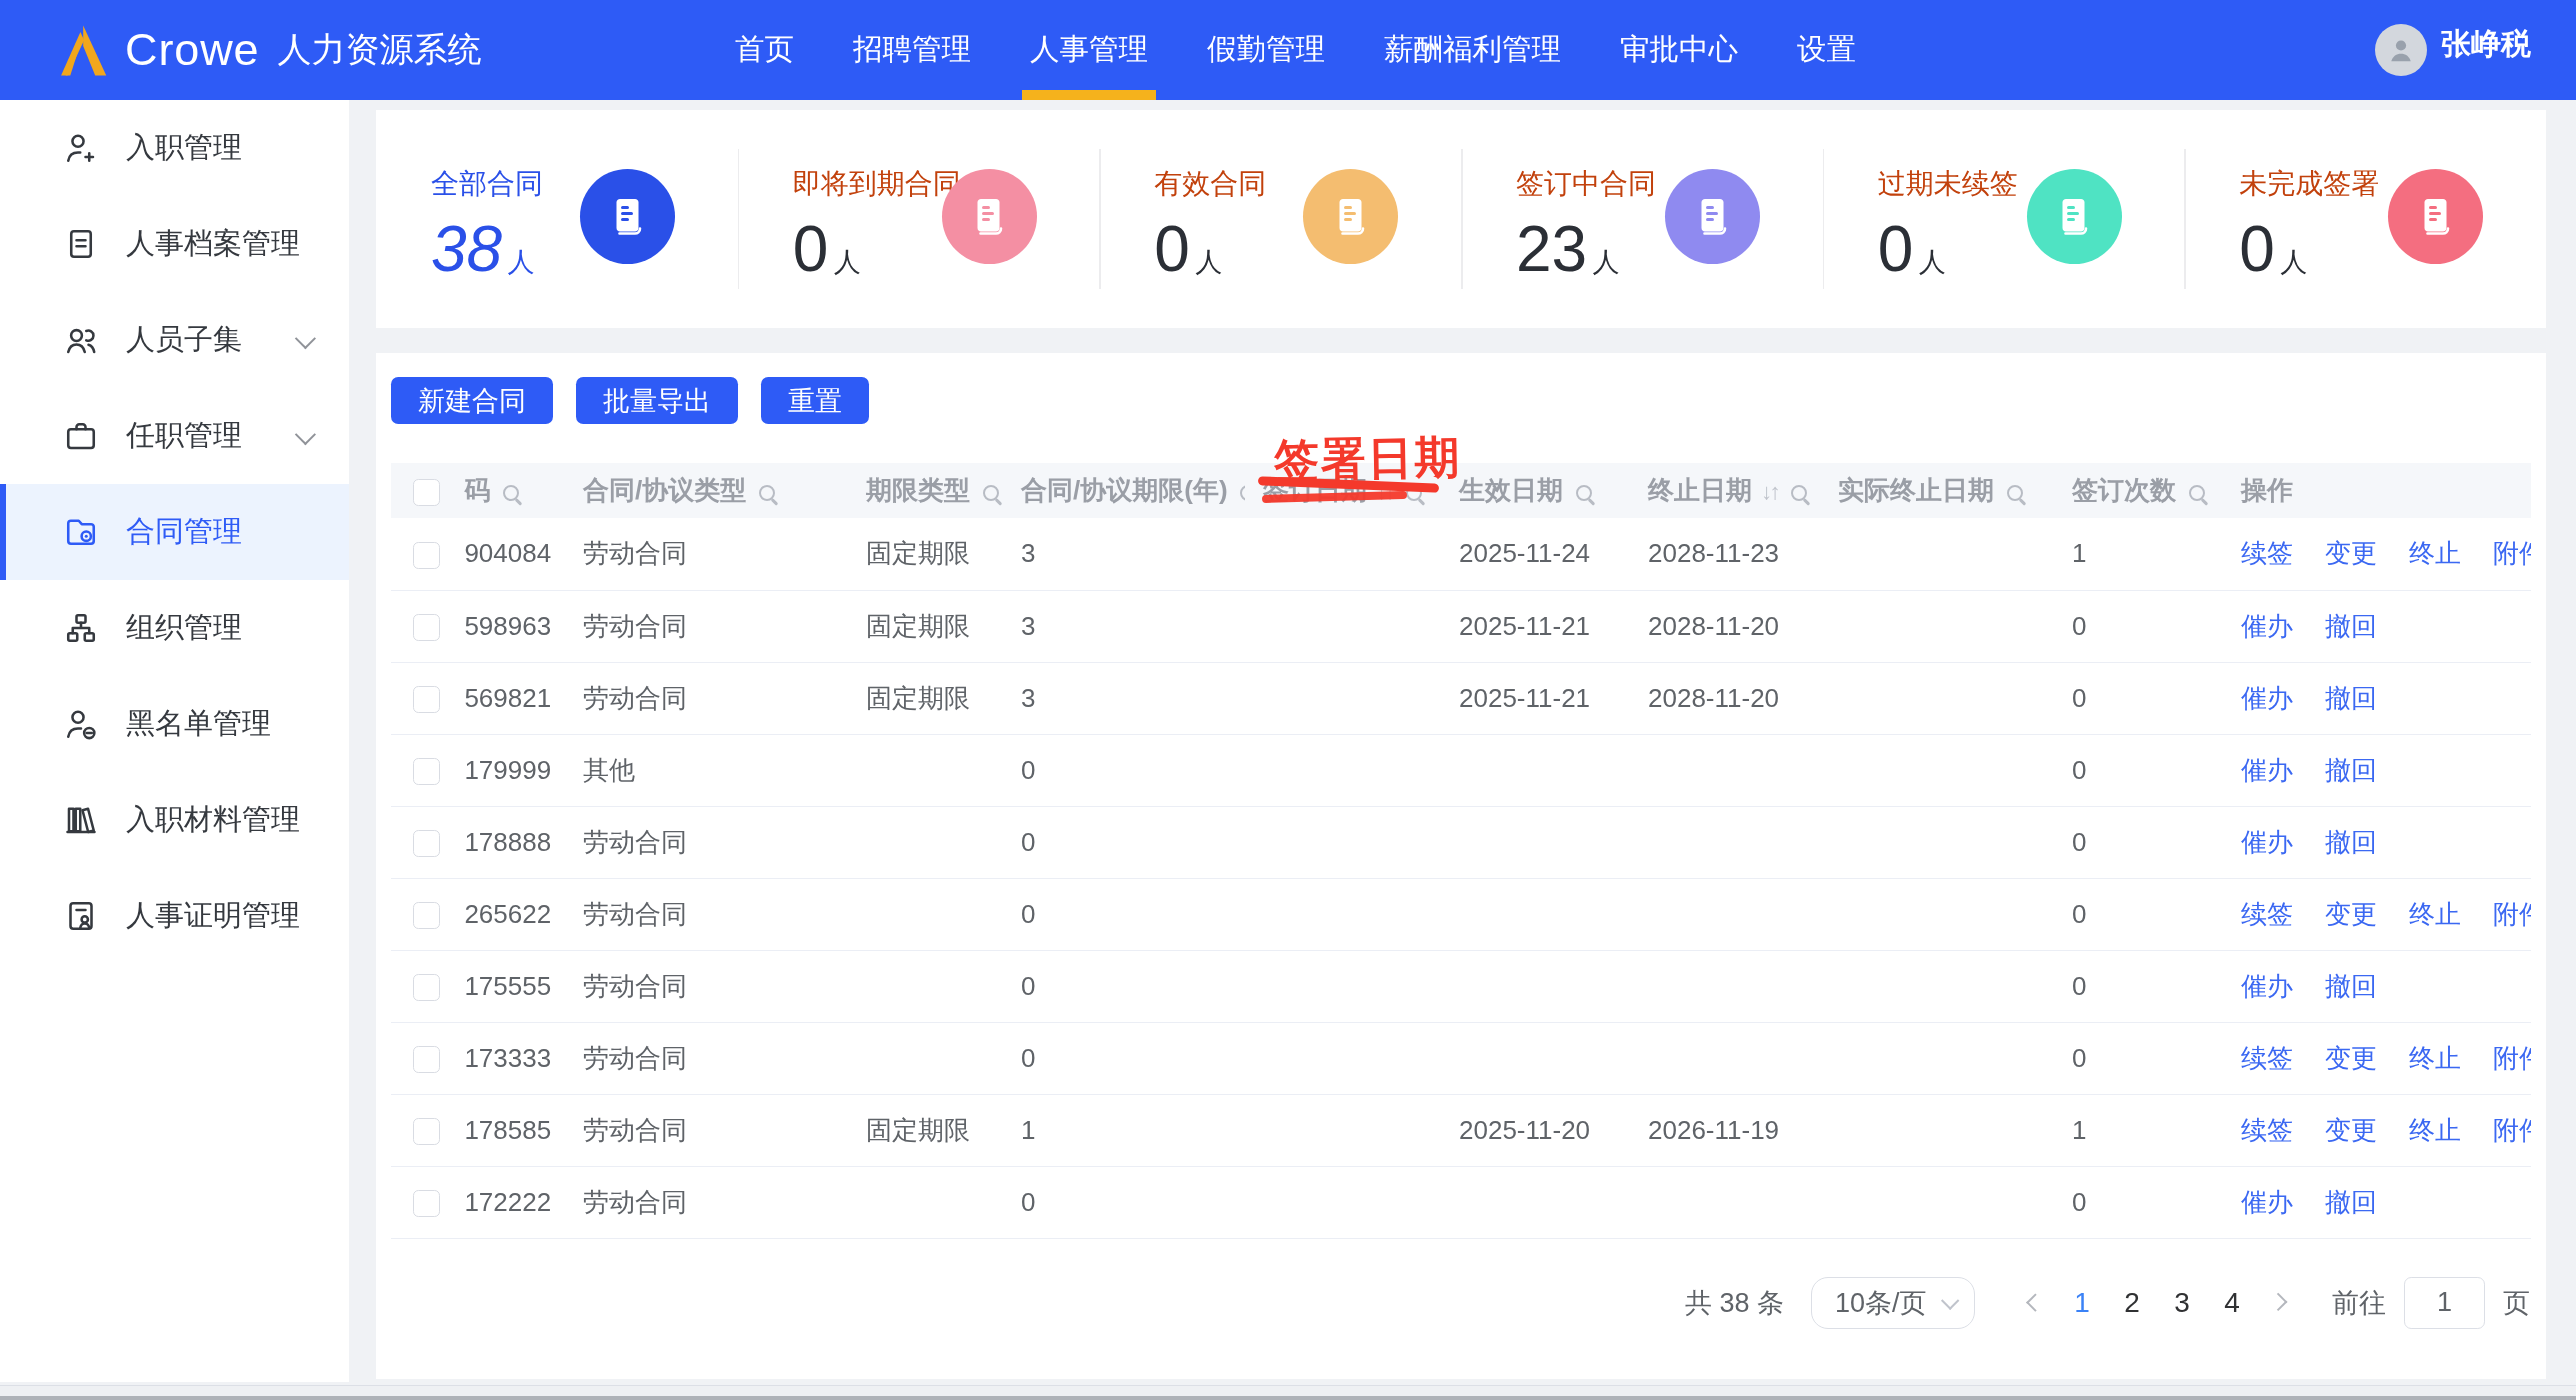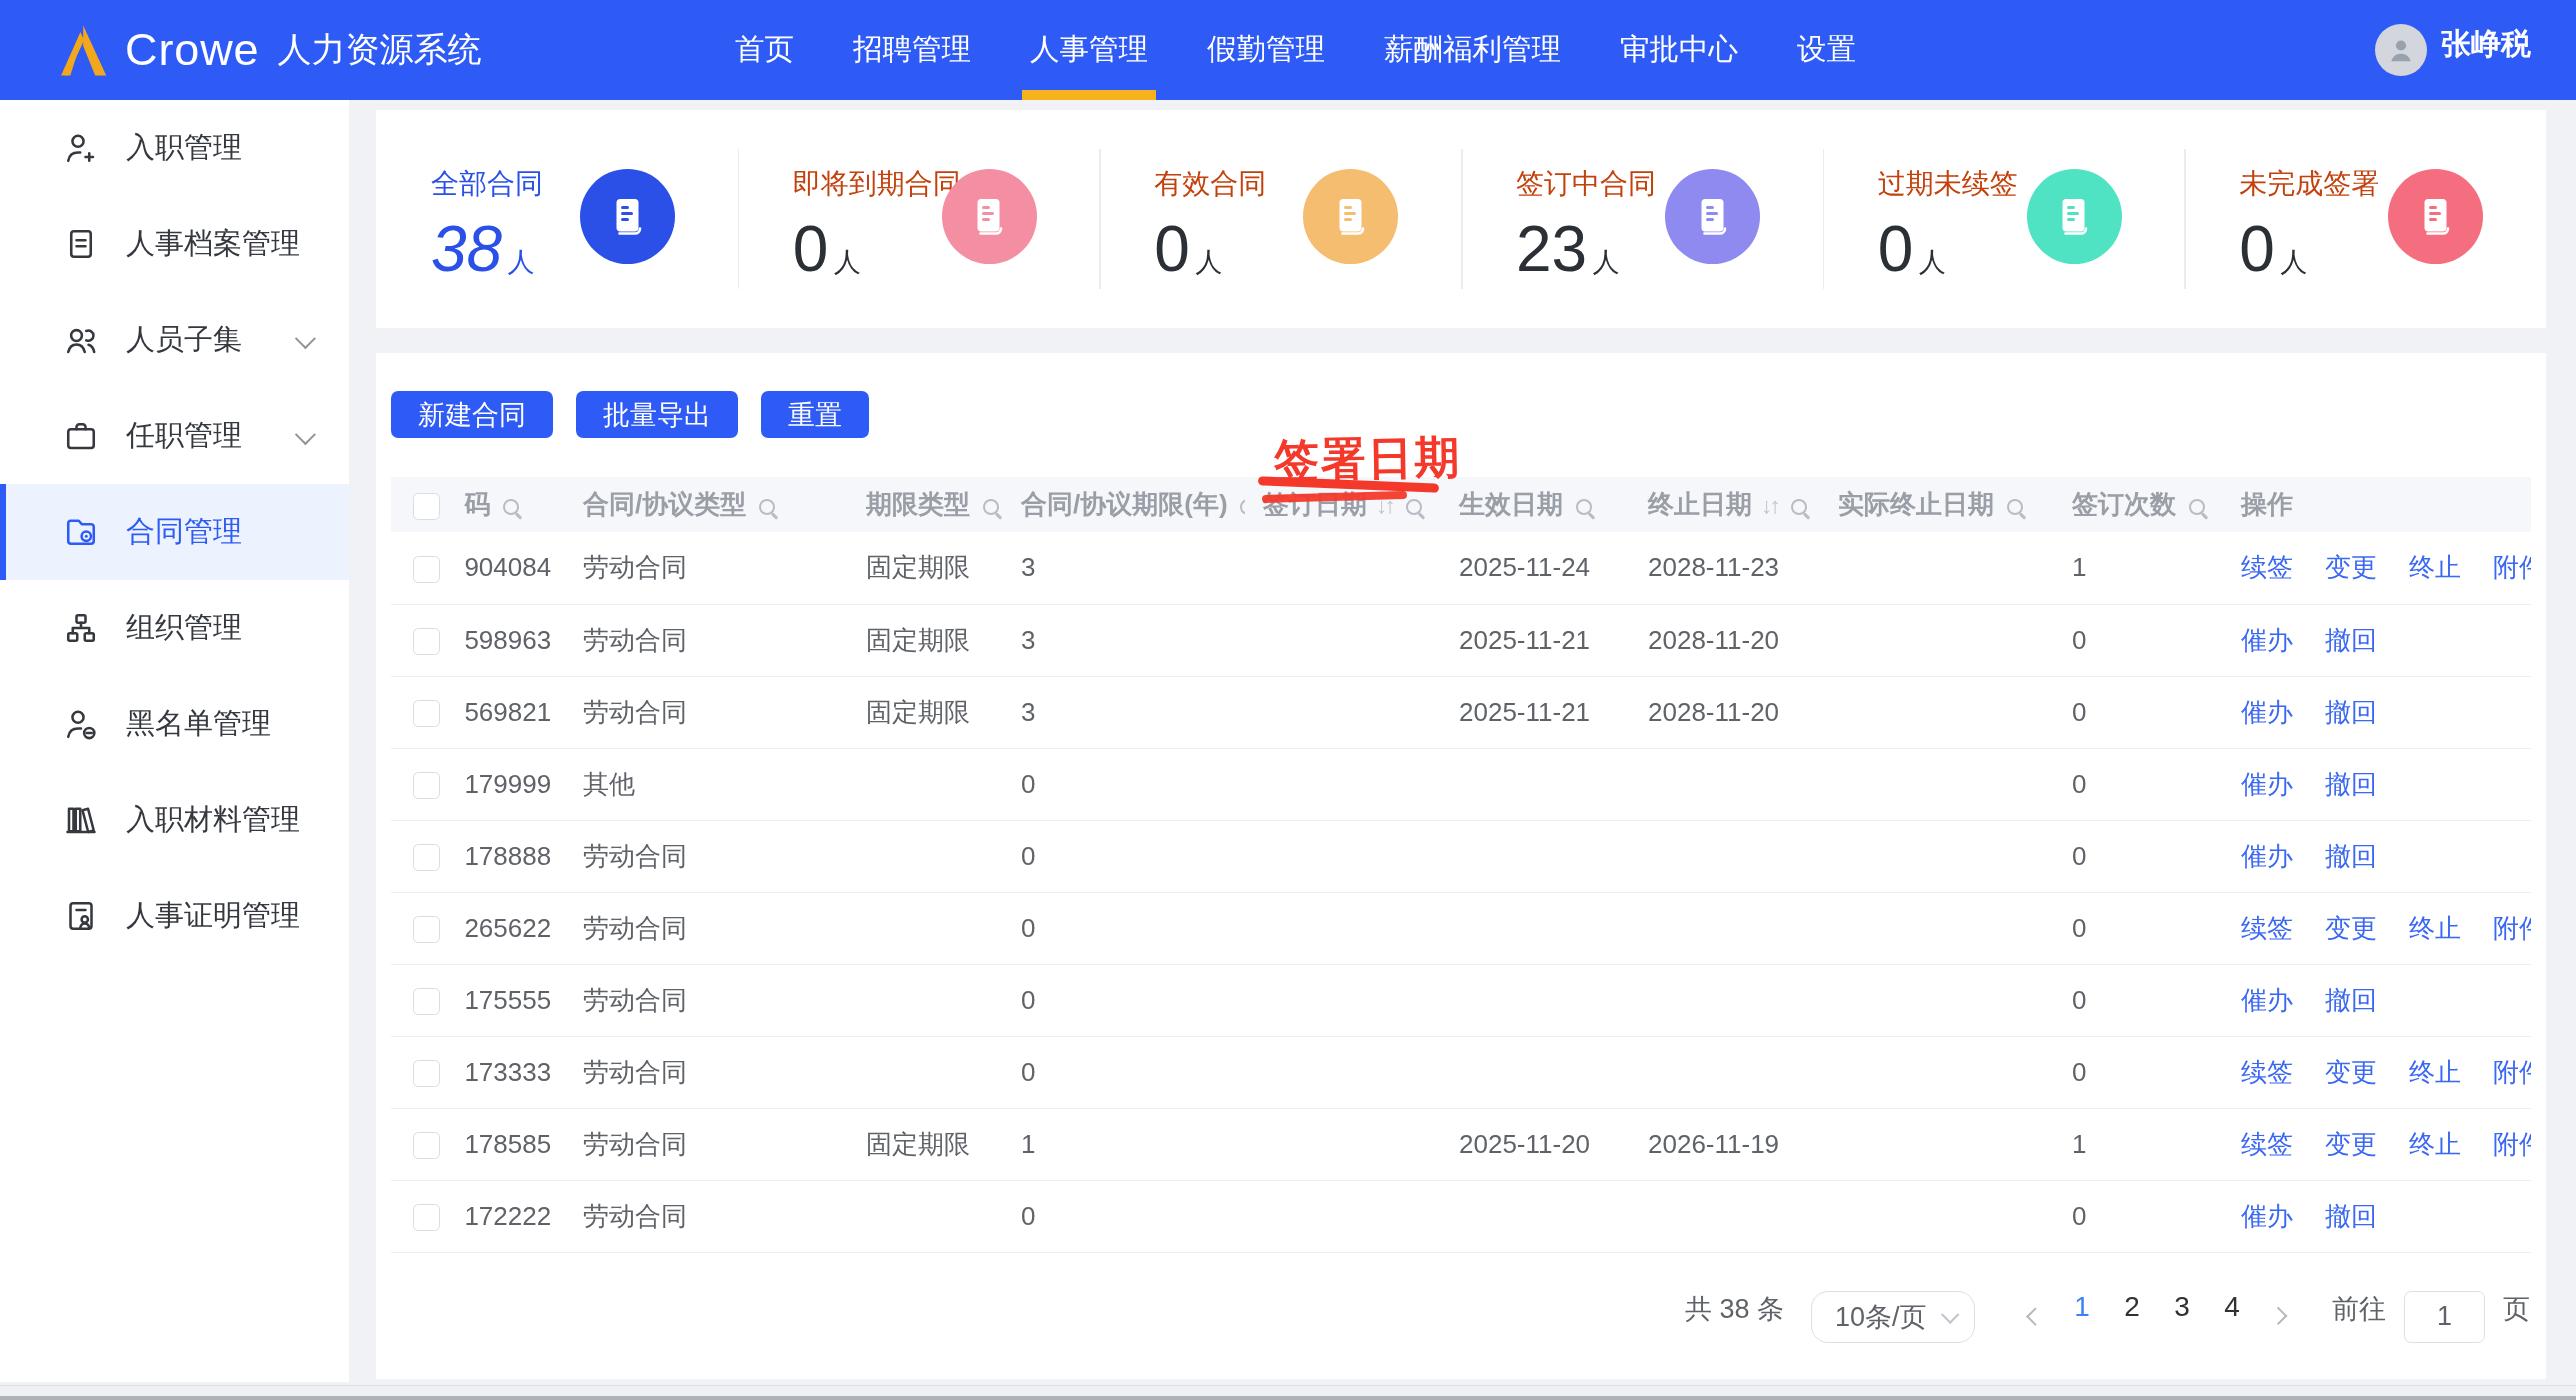--- a/index.html
+++ b/index.html
@@ -33,39 +33,39 @@
   .main{position:absolute;left:349px;top:100px;right:0;bottom:0}
   .stats-panel{position:absolute;left:27px;right:30px;top:9.8px;height:218px;background:#fff;display:flex}
   .stat-card{flex:1;position:relative;padding:55px 0 0 55px}
   .stat-card + .stat-card::before{content:"";position:absolute;left:0;top:39px;bottom:39px;width:1.8px;background:#ececee}
   .stat-label{font-size:28px;color:#c2410c}
   .stat-value{margin-top:14.3px;white-space:nowrap}
   .stat-value .num{font-size:64px;color:#2b2f36;line-height:1}
   .stat-value .unit{font-size:27px;color:#2b2f36;margin-left:5.4px}
   .stat-icon{position:absolute;left:204px;top:59px;width:95px;height:95px;border-radius:50%;display:flex;align-items:center;justify-content:center}
 
-  .table-panel{position:absolute;left:27px;right:30px;top:253px;bottom:20.6px;background:#fff;padding:38px 16px 0 15px}
+  .table-panel{position:absolute;left:27px;right:30px;top:253px;bottom:20.6px;background:#fff;padding:24px 16px 0 15px}
   .toolbar{display:flex}
   .btn{height:47px;padding:0 27px;background:#2e5bf6;color:#fff;border:none;border-radius:7.2px;font-size:27px;margin-right:23px;cursor:pointer;font-family:inherit}
 
   table{width:100%;border-collapse:collapse;table-layout:fixed;margin-top:39px}
   thead th{height:55px;background:#f5f7fa;color:#9a9ea6;font-size:26px;font-weight:bold;text-align:left;padding:0 0 0 18px;white-space:nowrap;position:relative}
   tbody td{height:72px;border-bottom:1.8px solid #ebeef5;color:#5f6368;font-size:26px;padding:0 0 0 18px;background:#fff;white-space:nowrap;overflow:hidden;position:relative}
   th.col-check,td.col-check{padding-left:21.5px;box-shadow:10.7px 0 10.7px -9px rgba(0,0,0,.18);z-index:2}
   th.col-code,td.col-code{padding-left:5.4px}
   th.col-actions,td.col-actions{padding-left:25px;box-shadow:-10.7px 0 12.5px -9px rgba(0,0,0,.16);z-index:2}
   .checkbox{display:inline-block;width:27px;height:27px;border:1.8px solid #d9dce3;border-radius:5.4px;background:#fff;vertical-align:middle;cursor:pointer}
   .sort{font-size:22.4px;color:#c0c4cc;margin-left:9px;letter-spacing:-2.7px;cursor:pointer}
   .mag{display:inline-block;position:relative;width:16px;height:16px;border:2.7px solid #b8bcc4;border-radius:50%;margin-left:12.5px;vertical-align:-1.8px;cursor:pointer}
   .mag::after{content:"";position:absolute;width:2.7px;height:8px;background:#b8bcc4;left:12.5px;top:11.6px;transform:rotate(-45deg);border-radius:1.8px}
   .link{color:#3b68f2;margin-right:32px;cursor:pointer}
   .link:last-child{margin-right:0}
 
   
-  .pagination{display:flex;justify-content:flex-end;margin-top:38px;color:#5f6368;font-size:27px}
+  .pagination{display:flex;justify-content:flex-end;align-items:center;margin-top:38px;color:#5f6368;font-size:27px}
   .pg-total{margin-right:27px}
   .pg-select{width:164px;height:52px;border:1.8px solid #dcdfe6;border-radius:17px;display:flex;align-items:center;padding:0 19.7px 0 23px;color:#5f6368;cursor:pointer;margin-right:39px}
   .pg-select .sel-chev{width:12.5px;height:12.5px;border-right:2.7px solid #c0c4cc;border-bottom:2.7px solid #c0c4cc;transform:rotate(45deg) translateY(-2.7px);margin-left:auto}
   .pg-arrow{width:43px;display:flex;justify-content:center;align-items:center;cursor:pointer}
   .pg-chev{width:12.5px;height:12.5px;border-left:2.7px solid #b4b7bd;border-bottom:2.7px solid #b4b7bd}
   .pg-chev.prev{transform:rotate(45deg)}
   .pg-chev.next{transform:rotate(225deg)}
   .page-num{min-width:50px;text-align:center;font-size:28px;color:#303133;cursor:pointer}
   .page-num.active{color:#3b82f6}
   .pg-goto{margin-left:32px}

